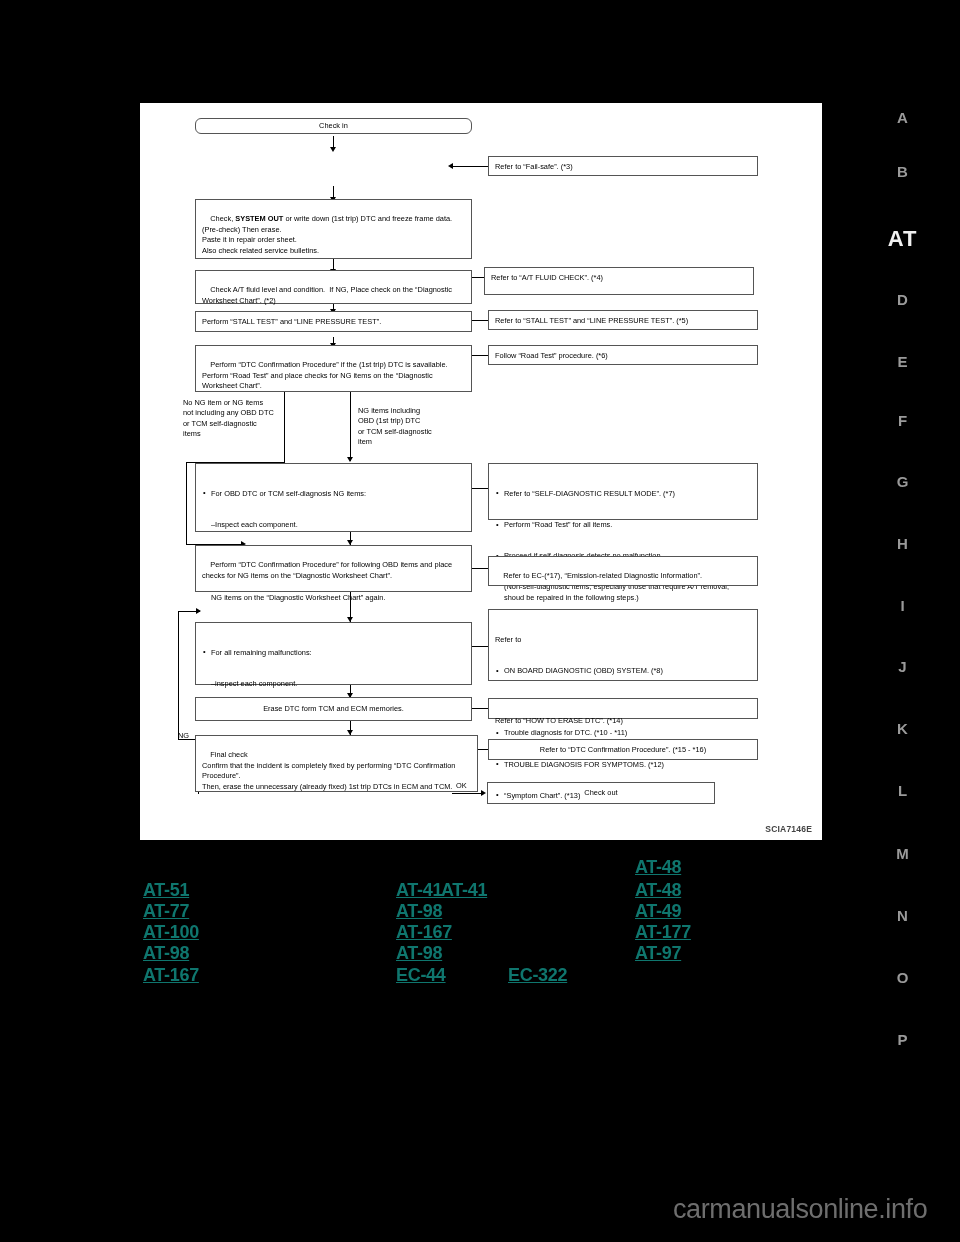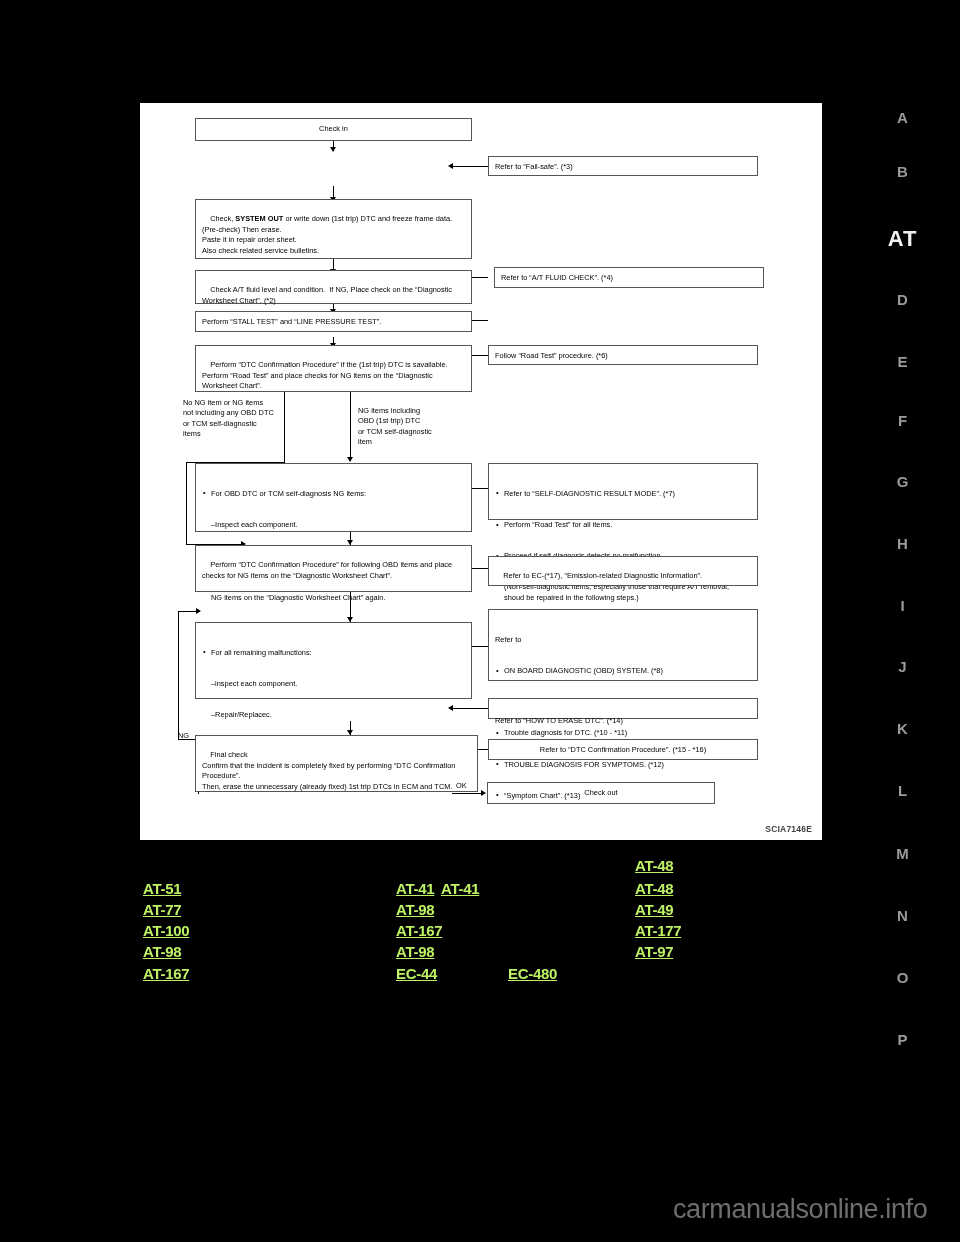--- a/index.html
+++ b/index.html
@@ -93,22 +93,22 @@
   }
 
   
   #link-area {
     position:absolute;
     left:140px; top:850px;
     width:700px; height:135px;
   }
   .link {
     position:absolute;
-    color:#bef264;
-    font-size:15px;
+    color:#0f766e;
+    font-size:18px;
     font-weight:bold;
     text-decoration:underline;
     letter-spacing:-0.3px;
     white-space:nowrap;
   }
 
   #watermark {
     position:absolute;
     left:673px; top:1194px;
     color:#6e6e6e;
@@ -187,21 +187,21 @@
 
   <div class="hline" style="left:312px; top:543px; width:36px;"></div>
   <div class="arr-left" style="left:308px; top:540px;"></div>
 
   <div class="hline" style="left:312px; top:605px; width:36px;"></div>
   <div class="arr-left" style="left:308px; top:602px;"></div>
 
   <div class="hline" style="left:312px; top:646px; width:36px;"></div>
   <div class="arr-left" style="left:308px; top:643px;"></div>
 
-  <div class="box center" style="left:55px; top:15px; width:277px; height:23px;">
+  <div class="box center" style="left:55px; top:15px; width:277px; height:16px;border-radius:6px;">
     <span>Check in</span>
   </div>
 
 
   <div class="box" style="left:55px; top:96px; width:277px; height:60px;">
     <span><span>Check, </span><b>SYSTEM OUT</b><span> or write down (1st trip) DTC and freeze frame data. (Pre-check) Then erase.
 Paste it in repair order sheet.
 Also check related service bulletins.</span></span>
   </div>
 
@@ -221,44 +221,49 @@
     <div class="bullet-line"><span>For OBD DTC or TCM self-diagnosis NG items:</span></div>
     <div class="sub-line"><span>–Inspect each component.</span></div>
     <div class="sub-line"><span>–Repair/Replace.</span></div>
     <div class="bullet-line"><span>Perform “DTC Confirmation Procedure” or “Road Test” and place checks for NG items on the “Diagnostic Worksheet Chart” again.</span></div>
   </div>
 
   <div class="box" style="left:55px; top:442px; width:277px; height:47px;">
     <span>Perform “DTC Confirmation Procedure” for following OBD items and place checks for NG items on the “Diagnostic Worksheet Chart”.</span>
   </div>
 
-  <div class="box" style="left:55px; top:519px; width:277px; height:77px;">
+  <div class="box" style="left:55px; top:519px; width:277px; height:63px;">
     <div class="bullet-line"><span>For all remaining malfunctions:</span></div>
     <div class="sub-line"><span>–inspect each component.</span></div>
     <div class="sub-line"><span>–Repair/Replacec.</span></div>
     <div class="bullet-line"><span>Perform “Road Test” and confirm all malfunctions are elimainated.</span></div>
   </div>
 
+  <div class="box center" style="left:55px; top:594px; width:277px; height:24px;">
+    <span>Erase DTC form TCM and ECM memories.</span>
+  </div>
 
   <div class="box" style="left:55px; top:632px; width:283px; height:57px;">
     <span>Final check
 Confirm that the incident is completely fixed by performing “DTC Confirmation Procedure”.
 Then, erase the unnecessary (already fixed) 1st trip DTCs in ECM and TCM.</span>
   </div>
 
   <div class="box center" style="left:347px; top:679px; width:228px; height:22px;">
     <span>Check out</span>
   </div>
 
   <div class="box" style="left:348px; top:53px; width:270px; height:20px;"><span style="display:block;padding-top:1px;">Refer to “Fail-safe”. (*3)</span>
   </div>
 
-  <div class="box" style="left:354px; top:164px; width:270px; height:21px;"><span style="display:block;padding-top:1px;">Refer to “A/T FLUID CHECK”. (*4)</span>
-  </div>
-
+  <div class="box" style="left:344px; top:164px; width:270px; height:28px;"><span style="display:block;padding-top:1px;">Refer to “A/T FLUID CHECK”. (*4)</span>
+  </div>
+
+  <div class="box" style="left:348px; top:207px; width:270px; height:20px;"><span style="display:block;padding-top:1px;">Refer to “STALL TEST” and “LINE PRESSURE TEST”. (*5)</span>
+  </div>
 
   <div class="box" style="left:348px; top:242px; width:270px; height:20px;"><span style="display:block;padding-top:1px;">Follow “Road Test” procedure. (*6)</span>
   </div>
 
   <div class="box" style="left:348px; top:360px; width:270px; height:57px;">
     <div class="bullet-line"><span>Refer to “SELF-DIAGNOSTIC RESULT MODE”. (*7)</span></div>
     <div class="bullet-line"><span>Perform “Road Test” for all items.</span></div>
     <div class="bullet-line"><span>Proceed if self-diagnosis detects no malfunction.</span></div>
     <div class="sub-line"><span>(Non-self-diagnostic items, especially those that require A/T removal, shoud be repaired in the following steps.)</span></div>
   </div>
@@ -324,21 +329,21 @@
   <div class="link" style="left:3px;  top:72px;">AT-100</div>
   <div class="link" style="left:3px;  top:93px;">AT-98</div>
   <div class="link" style="left:3px;  top:115px;">AT-167</div>
 
   <div class="link" style="left:256px; top:30px;">AT-41</div>
   <div class="link" style="left:301px; top:30px;">AT-41</div>
   <div class="link" style="left:256px; top:51px;">AT-98</div>
   <div class="link" style="left:256px; top:72px;">AT-167</div>
   <div class="link" style="left:256px; top:93px;">AT-98</div>
   <div class="link" style="left:256px; top:115px;">EC-44</div>
-  <div class="link" style="left:368px; top:115px;">EC-480</div>
+  <div class="link" style="left:368px; top:115px;">EC-322</div>
 
   <div class="link" style="left:495px; top:7px;">AT-48</div>
   <div class="link" style="left:495px; top:30px;">AT-48</div>
   <div class="link" style="left:495px; top:51px;">AT-49</div>
   <div class="link" style="left:495px; top:72px;">AT-177</div>
   <div class="link" style="left:495px; top:93px;">AT-97</div>
 </div>
 
 <div id="watermark">carmanualsonline.info</div>
 

